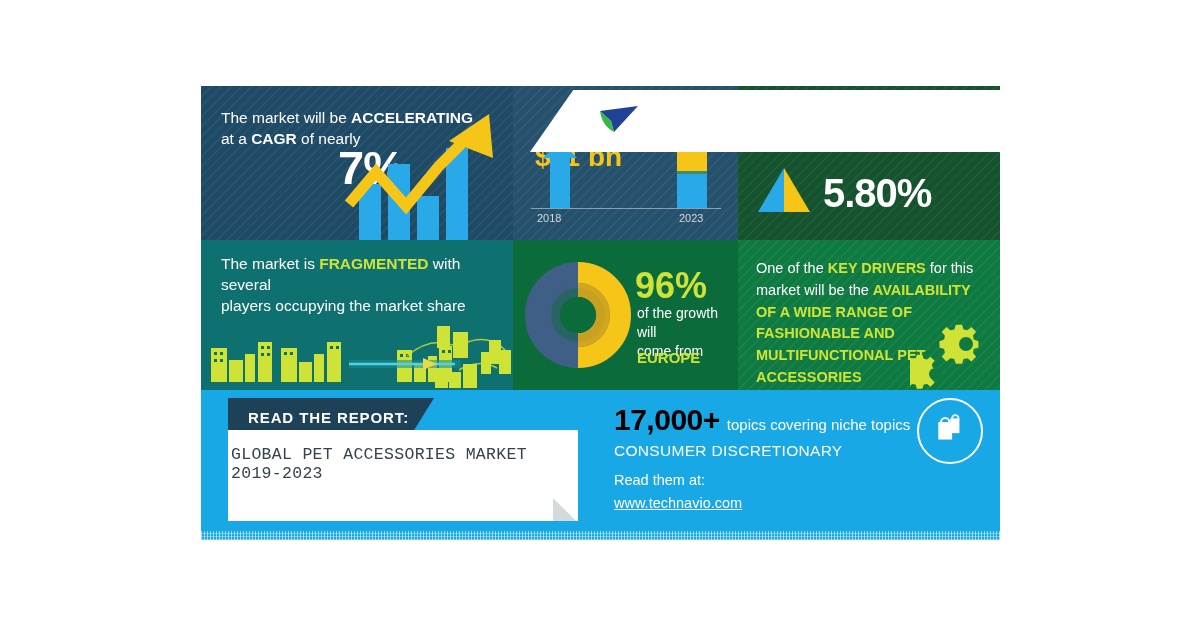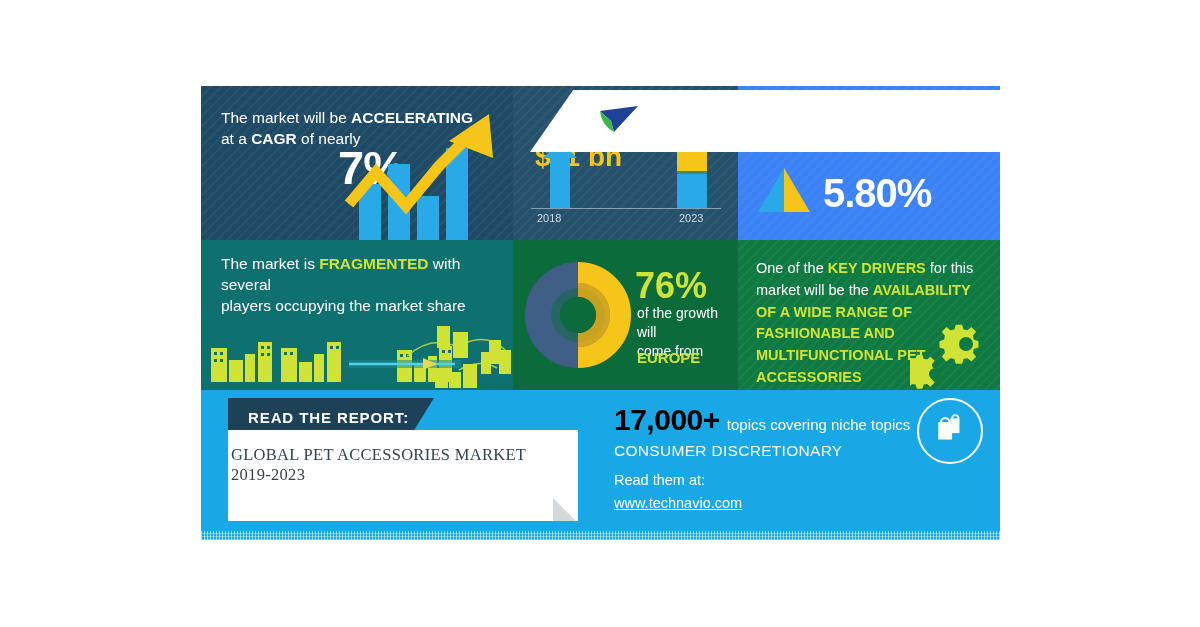--- a/index.html
+++ b/index.html
@@ -4,21 +4,21 @@
 <style>
   html,body{margin:0;padding:0;background:#ffffff;}
   body{width:1200px;height:627px;overflow:hidden;font-family:"Liberation Sans",sans-serif;}
   #stage{position:relative;width:1200px;height:475px;background:#ffffff;}
 
   .panel{position:absolute;box-sizing:border-box;overflow:hidden;}
 
   
   #p-cagr{left:201px;top:86px;width:312px;height:154px;background:#1e4a66;}
   #p-incr{left:513px;top:86px;width:225px;height:154px;background:#26516c;}
-  #p-yoy{left:738px;top:86px;width:262px;height:154px;background:#3b82f6;}
+  #p-yoy{left:738px;top:86px;width:262px;height:154px;background:#14532d;}
   
   #p-frag{left:201px;top:240px;width:312px;height:150px;background:#0f7070;}
   #p-donut{left:513px;top:240px;width:225px;height:150px;background:#0b6b3a;}
   #p-drivers{left:738px;top:240px;width:262px;height:150px;background:#0e7a41;}
   
   #p-bottom{left:201px;top:390px;width:799px;height:150px;background:#19a8e6;}
 
   .stripes{position:absolute;inset:0;background-image:repeating-linear-gradient(135deg,rgba(255,255,255,.045) 0 2px,rgba(255,255,255,0) 2px 7px);pointer-events:none;}
 
   .txt{position:absolute;color:#ffffff;line-height:1.35;}
@@ -63,21 +63,21 @@
 
   
   #drv-text{left:18px;top:18px;width:238px;font-size:14.5px;line-height:1.5;}
   #gears{position:absolute;right:0px;bottom:0px;width:90px;height:70px;}
 
   
   #read-banner{position:absolute;left:27px;top:8px;width:206px;height:40px;background:#1d4258;clip-path:polygon(0 0,100% 0,88% 100%,0 100%);}
   #read-banner span{position:absolute;left:20px;top:11px;font-size:15px;font-weight:bold;letter-spacing:.9px;color:#fff;}
   #report-card{position:absolute;left:27px;top:40px;width:350px;height:91px;background:#ffffff;}
   #report-fold{position:absolute;left:352px;top:108px;width:0;height:0;border-left:23px solid #d4d9dc;border-top:23px solid transparent;}
-  #report-title{position:absolute;left:30px;top:55px;width:330px;font-family:Liberation Serif, serif;font-size:16.5px;color:#34434c;letter-spacing:.3px;}
+  #report-title{position:absolute;left:30px;top:55px;width:330px;font-family:Liberation Mono, monospace;font-size:16.5px;color:#34434c;letter-spacing:.3px;}
 
   #cnt-row{position:absolute;left:413px;top:13px;width:330px;}
   #cnt-num{font-size:30px;font-weight:bold;color:#000000;letter-spacing:-.5px;}
   #cnt-lbl{font-size:15px;color:#fff;margin-left:7px;}
   #cat{position:absolute;left:413px;top:52px;font-size:15.5px;color:#fff;letter-spacing:.3px;}
   #readat{position:absolute;left:413px;top:82px;font-size:14.5px;color:#fff;}
   #url{position:absolute;left:413px;top:105px;font-size:14.5px;color:#fff;text-decoration:underline;}
 
   #bagcircle{position:absolute;left:716px;top:8px;width:62px;height:62px;border:2.5px solid #ffffff;border-radius:50%;}
 
@@ -207,21 +207,21 @@
   </div>
 
   <div class="panel" id="p-donut">
     <svg id="donut" viewBox="0 0 106 106">
       <circle cx="53" cy="53" r="40" fill="none" stroke="#3f5f86" stroke-width="26"></circle>
       <path d="M53 13 A40 40 0 0 1 53 93" fill="none" stroke="#f5c518" stroke-width="26"></path>
       <circle cx="53" cy="53" r="25" fill="none" stroke="#3f5f86" stroke-width="14" opacity=".55"></circle>
       <path d="M53 28 A25 25 0 0 1 53 78" fill="none" stroke="#d9a818" stroke-width="14" opacity=".9"></path>
       <circle cx="53" cy="53" r="18" fill="#0b6b3a"></circle>
     </svg>
-    <div class="txt lime" id="donut-val">76%</div>
+    <div class="txt lime" id="donut-val">96%</div>
     <div class="txt" id="donut-sub">
       <span>of the growth will</span><br>
       <span>come from</span>
     </div>
     <div class="txt lime" id="donut-reg">EUROPE</div>
   </div>
 
   <div class="panel" id="p-drivers">
     <div class="stripes"></div>
     <div class="txt" id="drv-text">

